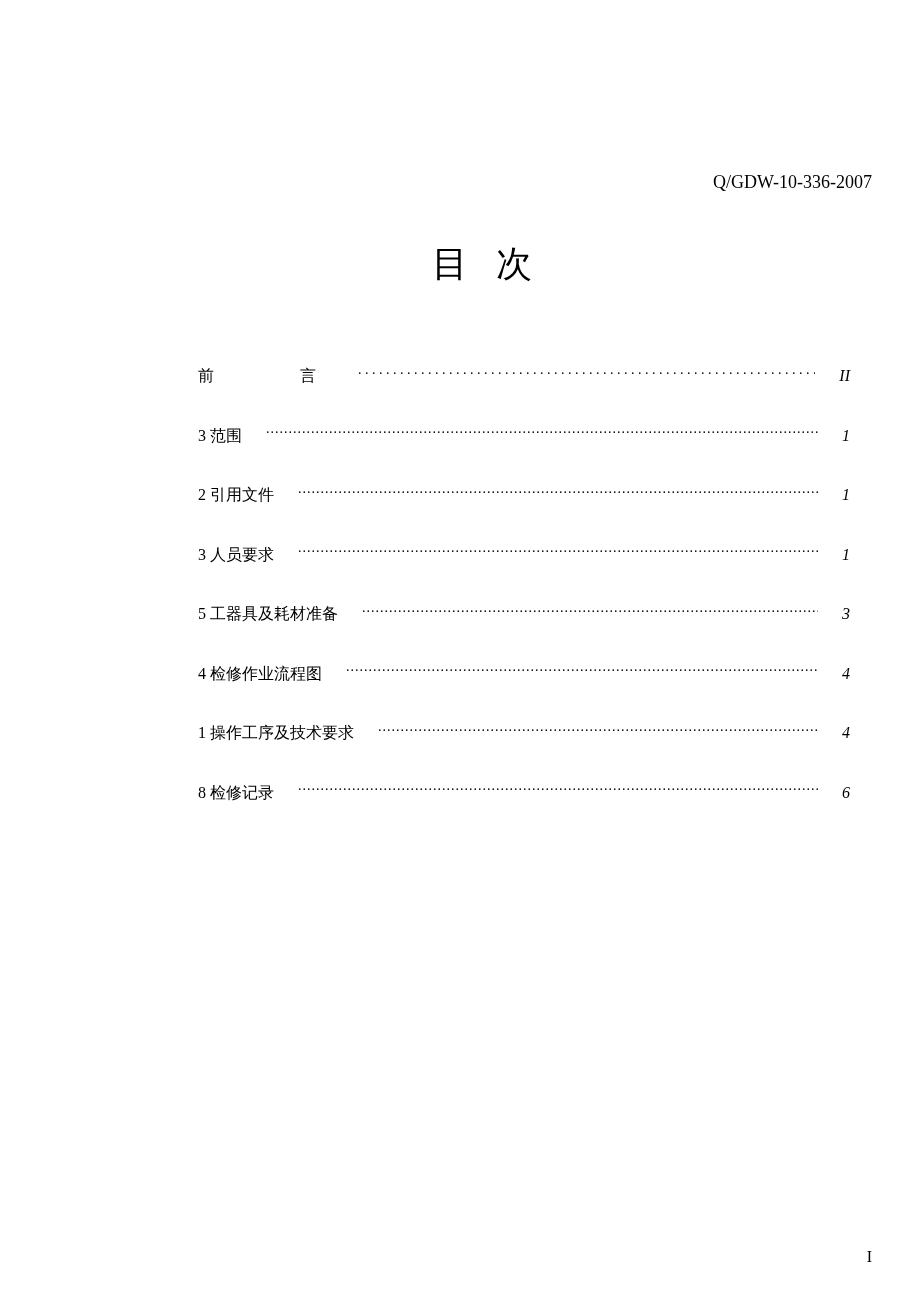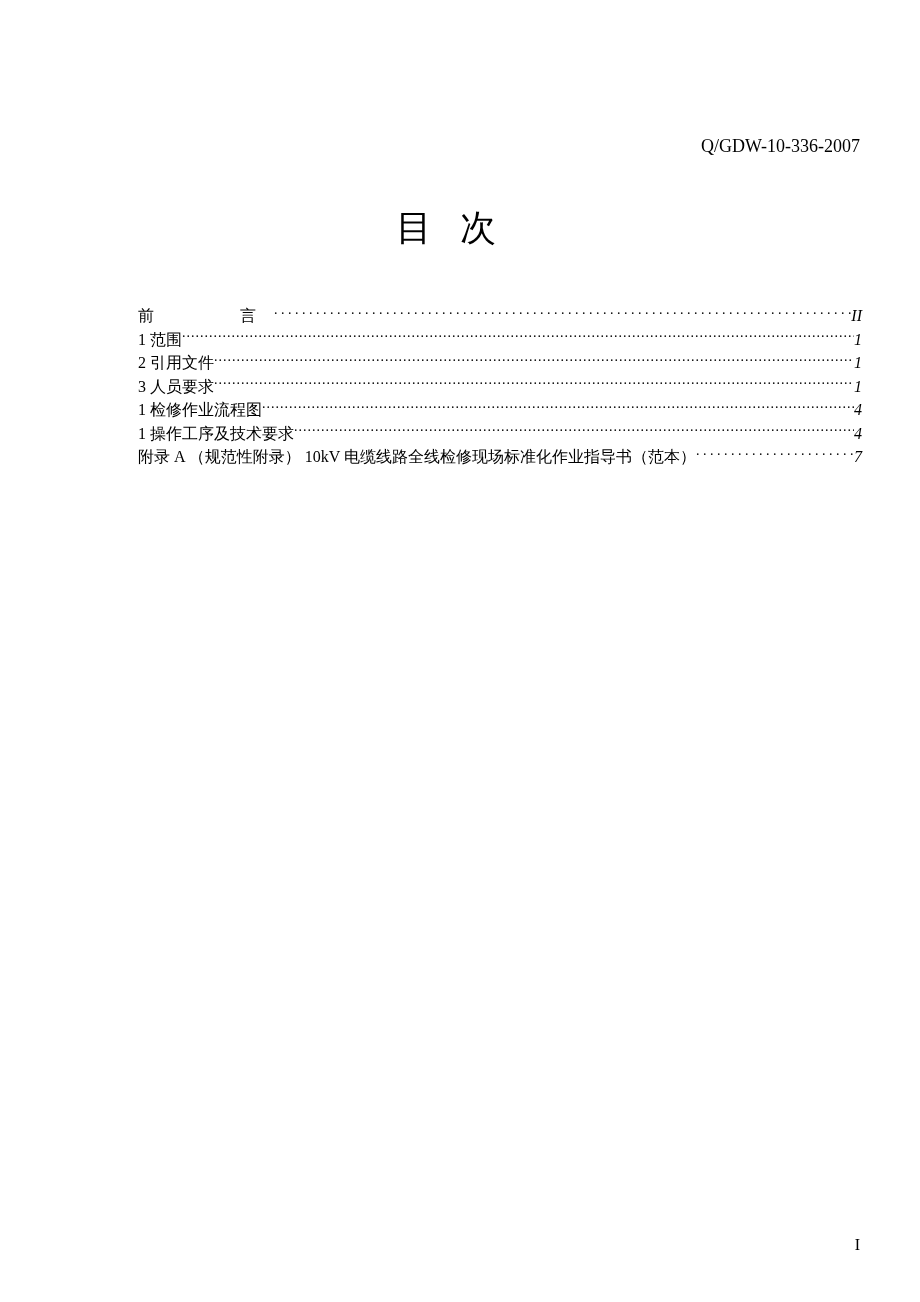--- a/index.html
+++ b/index.html
@@ -1,16 +1,16 @@
 <!DOCTYPE html>
 <html><head>
   <meta charset="utf-8">
   <style>
     * {
-      margin: 0;
+      margin: 12px;
       padding: 0;
       box-sizing: border-box;
     }
     body {
       width: 920px;
       height: 1302px;
       background: #ffffff;
       font-family: "SimSun", "宋体", serif;
       position: relative;
       color: #000000;
@@ -90,44 +90,49 @@
 
 <div class="title">目次</div>
 
 <div class="toc" id="toc-container">
     <div class="toc-row">
       <span class="toc-label preface-label">前  言</span>
       <span class="toc-dots sparse"></span>
       <span class="toc-page">II</span>
     </div>
     <div class="toc-row">
-      <span class="toc-label">1  范围</span>
+      <span class="toc-label">3  范围</span>
       <span class="toc-dots"></span>
       <span class="toc-page">1</span>
     </div>
     <div class="toc-row">
       <span class="toc-label">2  引用文件</span>
       <span class="toc-dots"></span>
       <span class="toc-page">1</span>
     </div>
     <div class="toc-row">
       <span class="toc-label">3  人员要求</span>
       <span class="toc-dots"></span>
       <span class="toc-page">1</span>
     </div>
     <div class="toc-row">
-      <span class="toc-label">1  检修作业流程图</span>
+      <span class="toc-label">5  工器具及耗材准备</span>
+      <span class="toc-dots"></span>
+      <span class="toc-page">3</span>
+    </div>
+    <div class="toc-row">
+      <span class="toc-label">4  检修作业流程图</span>
       <span class="toc-dots"></span>
       <span class="toc-page">4</span>
     </div>
     <div class="toc-row">
       <span class="toc-label">1  操作工序及技术要求</span>
       <span class="toc-dots"></span>
       <span class="toc-page">4</span>
     </div>
     <div class="toc-row">
-      <span class="toc-label">附录 A  （规范性附录）  10kV 电缆线路全线检修现场标准化作业指导书（范本）</span>
-      <span class="toc-dots sparse"></span>
-      <span class="toc-page">7</span>
+      <span class="toc-label">8  检修记录</span>
+      <span class="toc-dots"></span>
+      <span class="toc-page">6</span>
     </div>
   </div>
 
 <div class="page-number">I</div>
 
 </body></html>

